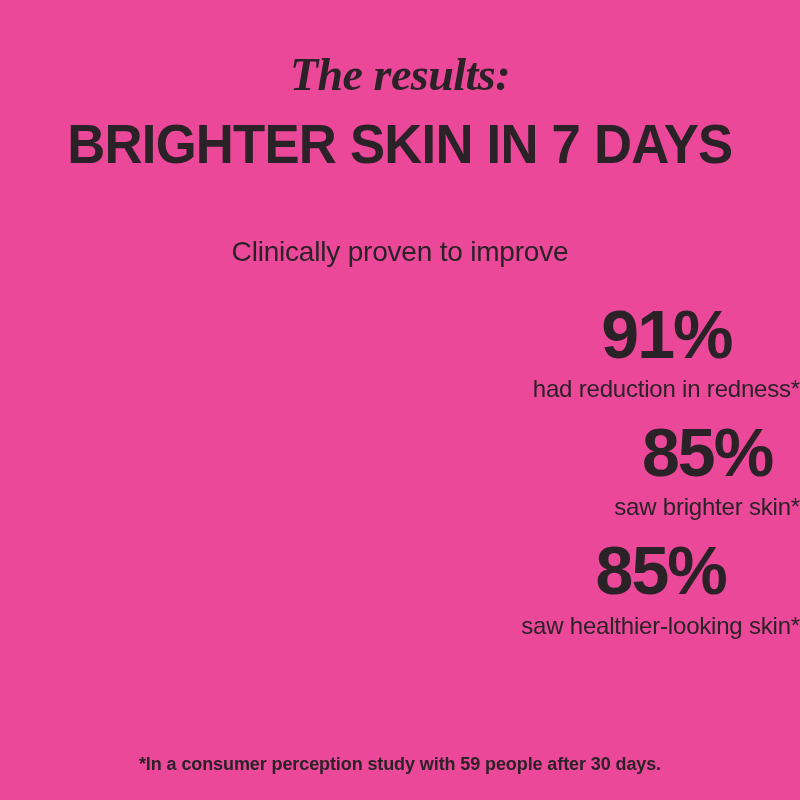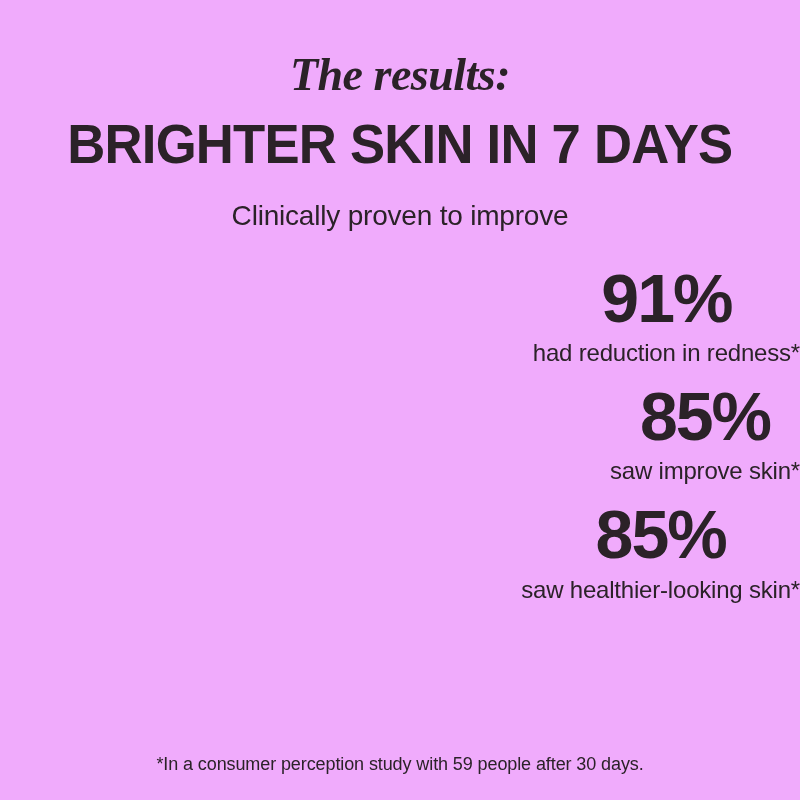--- a/index.html
+++ b/index.html
@@ -54,20 +54,21 @@
     font-size: 28px;
     line-height: 1.28;
     font-weight: 400;
     text-align: center;
     margin-top: 26px;
     letter-spacing: -0.2px;
   }
   .subtitle .sub-line {
     display: block;
     white-space: nowrap;
+    margin-top: 36px;
   }
 
   
   .stats {
     margin-top: 30px;
     width: 100%;
     display: flex;
     flex-direction: column;
     align-items: flex-end;
   }
@@ -96,48 +97,48 @@
   }
 
   
   .footnote {
     position: absolute;
     left: 0;
     right: 0;
     bottom: 24px;
     text-align: center;
     font-size: 18px;
-    font-weight: 400;
+    font-weight: 700;
     letter-spacing: -0.1px;
     line-height: 1.2;
   }
 </style>
 </head>
 <body>
 
-<div class="card" style="background: #f0abfc; color: rgb(43, 34, 40);">
+<div class="card" style="background: #ec4899; color: rgb(43, 34, 40);">
 
   <div class="eyebrow">The results:</div>
 
   <div class="headline">BRIGHTER SKIN IN 7 DAYS</div>
 
   <div class="subtitle">
     <span class="sub-line">Clinically proven to improve</span>
   </div>
 
   <div class="stats">
 
     <div class="stat">
       <span class="stat-value">91%</span>
       <span class="stat-label">had reduction in redness*</span>
     </div>
 
     <div class="stat">
       <span class="stat-value">85%</span>
-      <span class="stat-label">saw improve skin*</span>
+      <span class="stat-label">saw brighter skin*</span>
     </div>
 
     <div class="stat">
       <span class="stat-value">85%</span>
       <span class="stat-label">saw healthier-looking skin*</span>
     </div>
 
   </div>
 
   <div class="footnote">*In a consumer perception study with 59 people after 30 days.</div>

